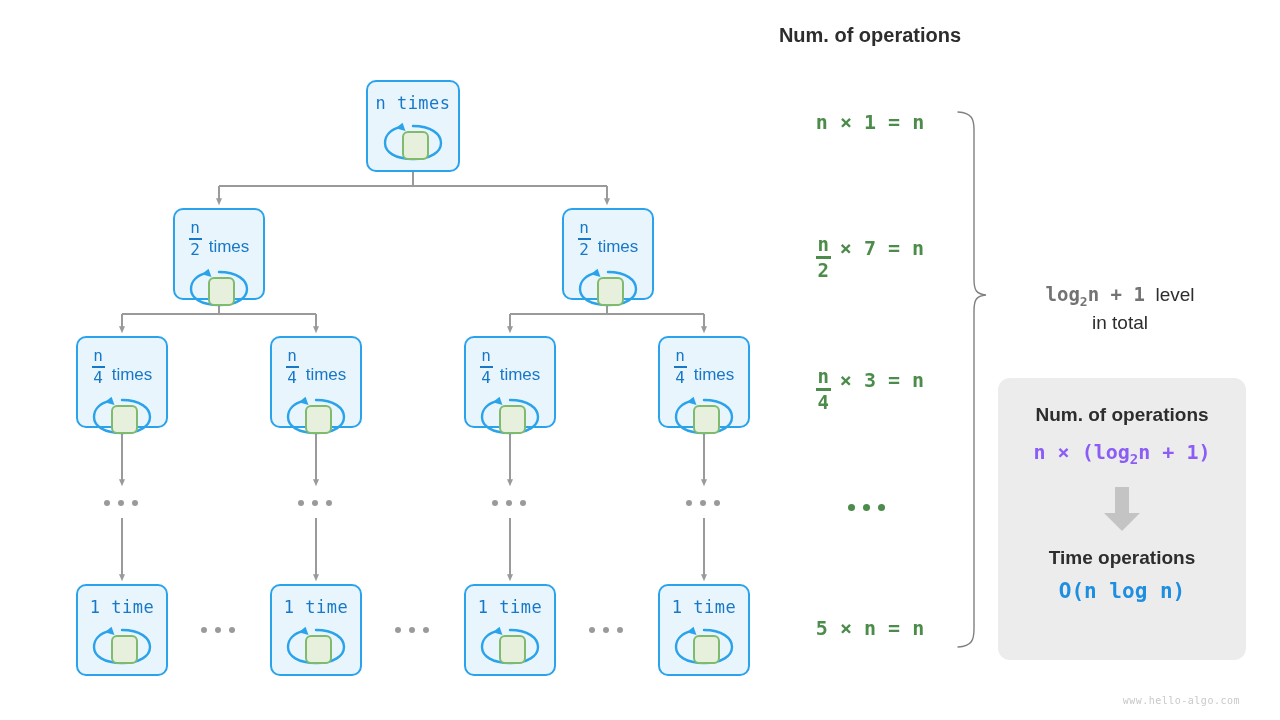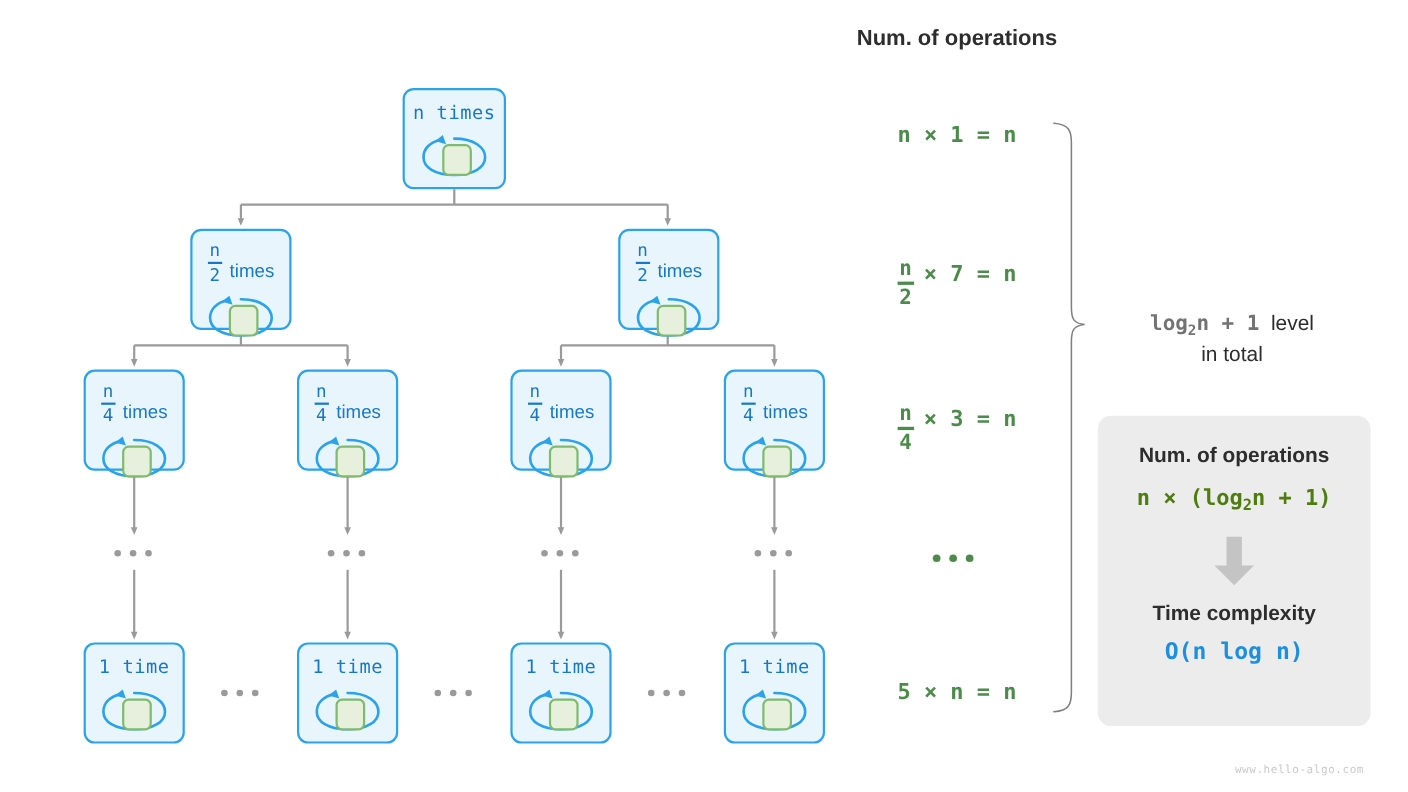--- a/index.html
+++ b/index.html
@@ -174,21 +174,21 @@
     flex-direction: column;
     align-items: center;
   }
   .card .hdr {
     font-weight: bold;
     font-size: 19px;
     color: #2d2d2d;
     text-align: center;
   }
   .card .g-exp {
-    color: #4d7c0f;
+    color: #8b5cf6;
     font-family: "DejaVu Sans Mono", "Liberation Mono", monospace;
     font-weight: bold;
     font-size: 20px;
     text-align: center;
   }
   .card .g-exp sub { font-size: 14px; }
   .card .b-exp {
     color: #1e8fe0;
     font-family: "DejaVu Sans Mono", "Liberation Mono", monospace;
     font-weight: bold;
@@ -519,18 +519,18 @@
   </div>
 
   <div class="card" style="left:998px; top:378px; width:248px; height:256px; padding-top:26px;">
     <div class="hdr">Num. of operations</div>
     <div class="g-exp" style="margin-top:14px;"><span>n × (log</span><sub>2</sub><span>n + 1)</span></div>
     <div class="arrow-wrap" style="margin-top:18px;">
       <svg width="40" height="48" viewBox="0 0 40 48" aria-hidden="true">
         <path d="M13,2 L27,2 L27,28 L38,28 L20,46 L2,28 L13,28 Z" fill="#c4c4c4"></path>
       </svg>
     </div>
-    <div class="hdr" style="margin-top:14px;">Time complexity</div>
+    <div class="hdr" style="margin-top:14px;">Time operations</div>
     <div class="b-exp" style="margin-top:10px;">O(n log n)</div>
   </div>
 
   <div class="watermark">www.hello-algo.com</div>
 </div>
 
 </body></html>

